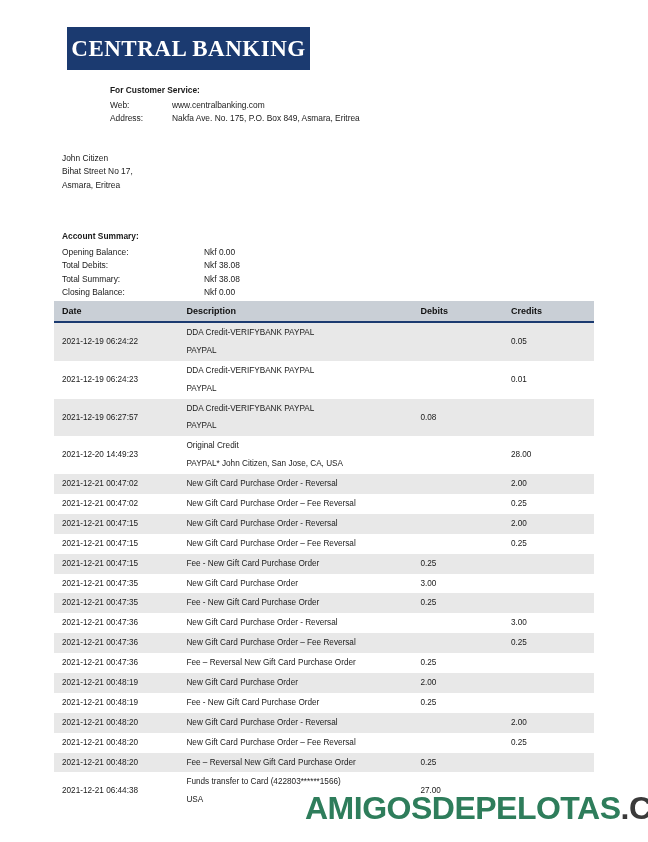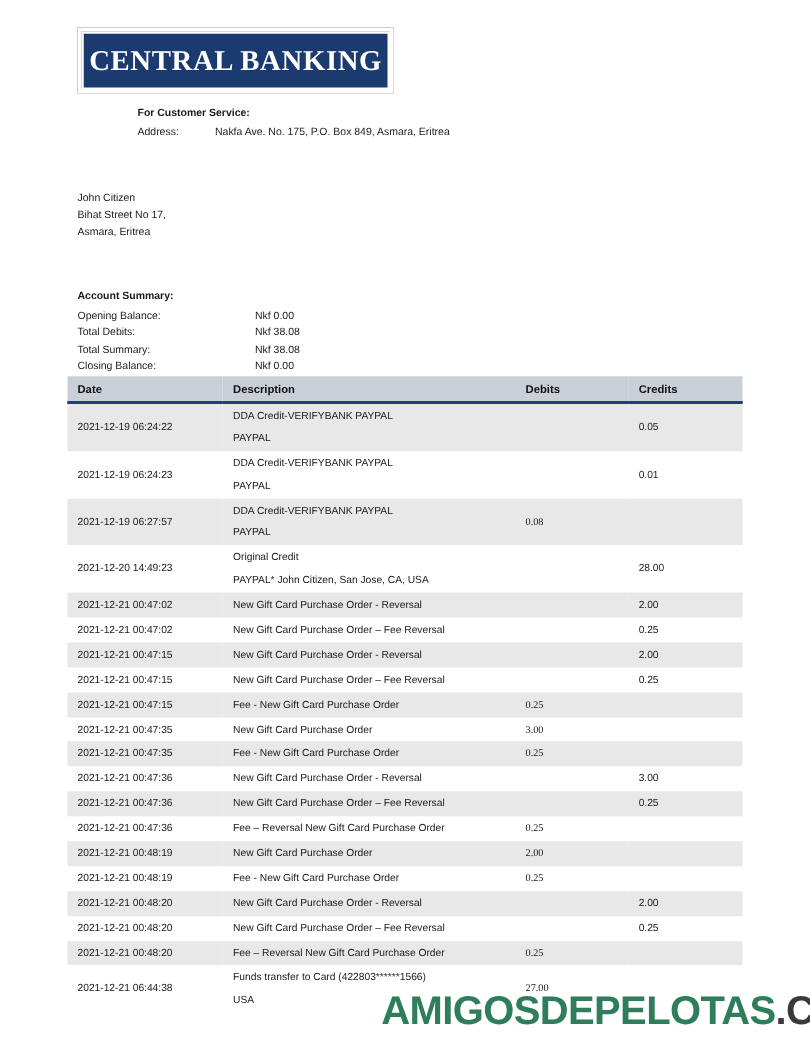--- a/index.html
+++ b/index.html
@@ -149,21 +149,21 @@
     padding: 4px 8px;
     vertical-align: middle;
     line-height: 1.45;
     color: #1a1a1a;
   }
   table.txn tbody tr.alt td {
     background: #e8e8e8;
   }
   td.c-date { width: 124px; }
   td.c-desc { width: 248px; }
-  td.c-deb { width: 84px; text-align: left; font-family: Liberation Serif, serif; }
+  td.c-deb { width: 84px; text-align: left; }
   td.c-cred { width: 84px; text-align: left; }
   .desc-line2 { display: block; margin-top: 6px; }
 
   
   .watermark {
     position: absolute;
     left: 305px;
     top: 790px;
     font-family: "Liberation Sans", sans-serif;
     font-weight: bold;
@@ -180,20 +180,24 @@
 <div class="page">
 
   <div class="logo-wrap">
     <div class="logo-inner">
       <span class="logo-text">CENTRAL BANKING</span>
     </div>
   </div>
 
   <div class="cs-block">
     <div class="cs-title">For Customer Service:</div>
+    <div class="cs-row">
+      <div class="cs-label">Web:</div>
+      <div class="cs-value">www.centralbanking.com</div>
+    </div>
     <div class="cs-row">
       <div class="cs-label">Address:</div>
       <div class="cs-value">Nakfa Ave. No. 175, P.O. Box 849, Asmara, Eritrea</div>
     </div>
   </div>
 
   <div class="addr-block">
     <div>John Citizen</div>
     <div>Bihat Street No 17,</div>
     <div>Asmara, Eritrea</div>

